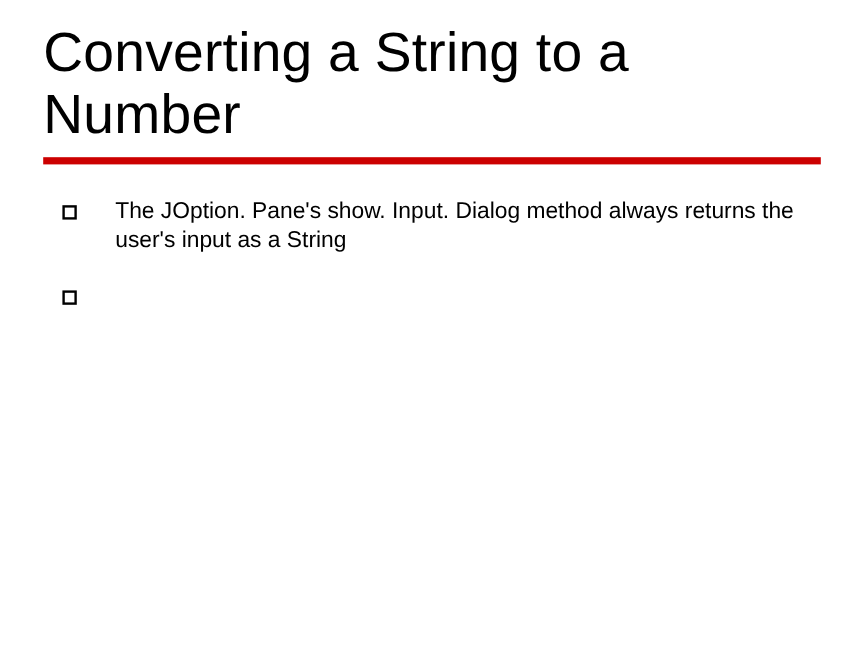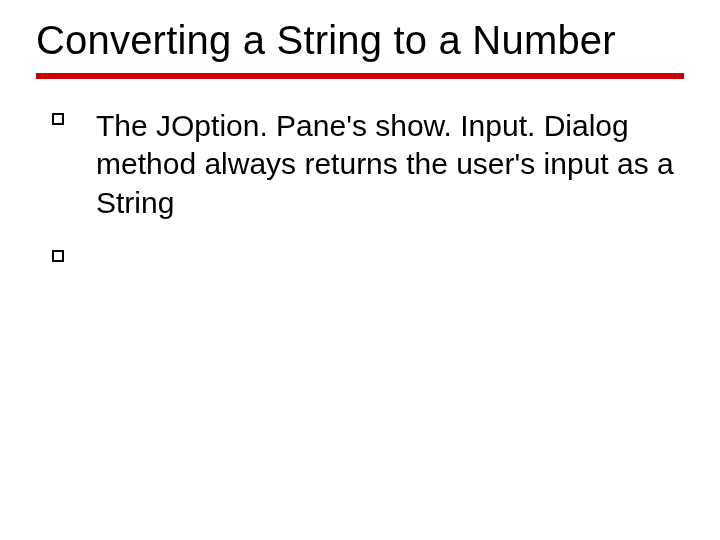--- a/index.html
+++ b/index.html
@@ -13,42 +13,42 @@
     overflow: hidden;
   }
   .slide {
     box-sizing: border-box;
     width: 720px;
     height: 540px;
     padding: 18px 36px 36px 36px;
     position: relative;
   }
   .title {
-    font-size: 40px;
+    font-size: 46px;
     line-height: 1.12;
     font-weight: 400;
     margin: 0 0 10px 0;
     letter-spacing: 0.2px;
   }
   .rule {
     height: 6px;
     background: #cc0000;
     width: 100%;
     margin-top: 6px;
     margin-bottom: 28px;
   }
   .bullets {
     list-style: none;
     padding: 0 8px 0 16px;
     margin: 0;
   }
   .bullets > li {
     position: relative;
     padding-left: 44px;
-    font-size: 30px;
+    font-size: 19px;
     line-height: 1.28;
     margin-bottom: 22px;
   }
   .bullets > li .marker {
     position: absolute;
     left: 0;
     top: 6px;
     width: 12px;
     height: 12px;
     border: 2px solid #000;

